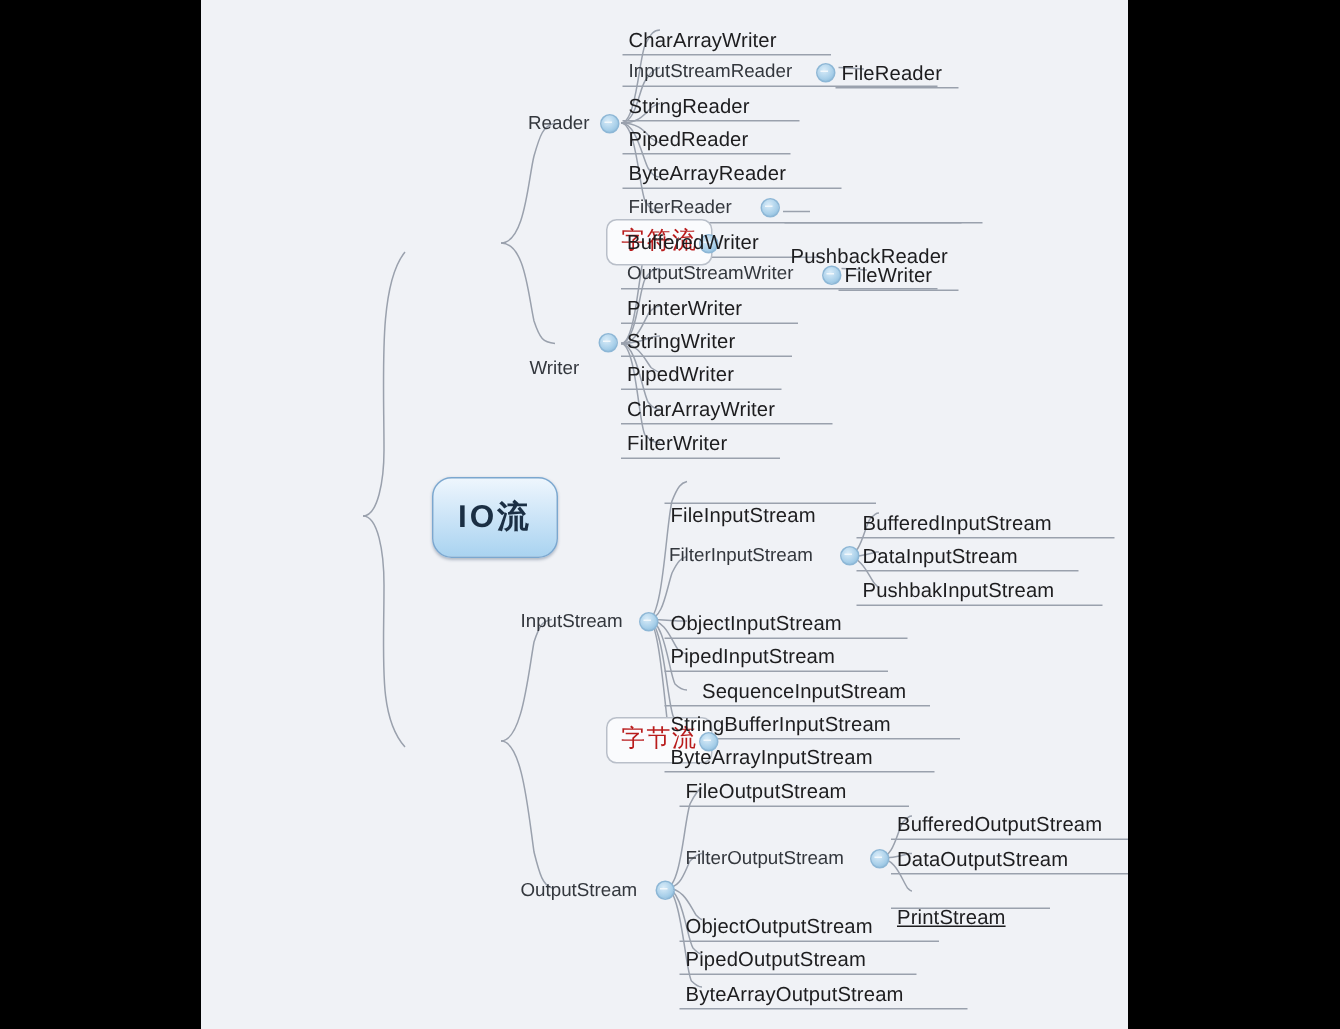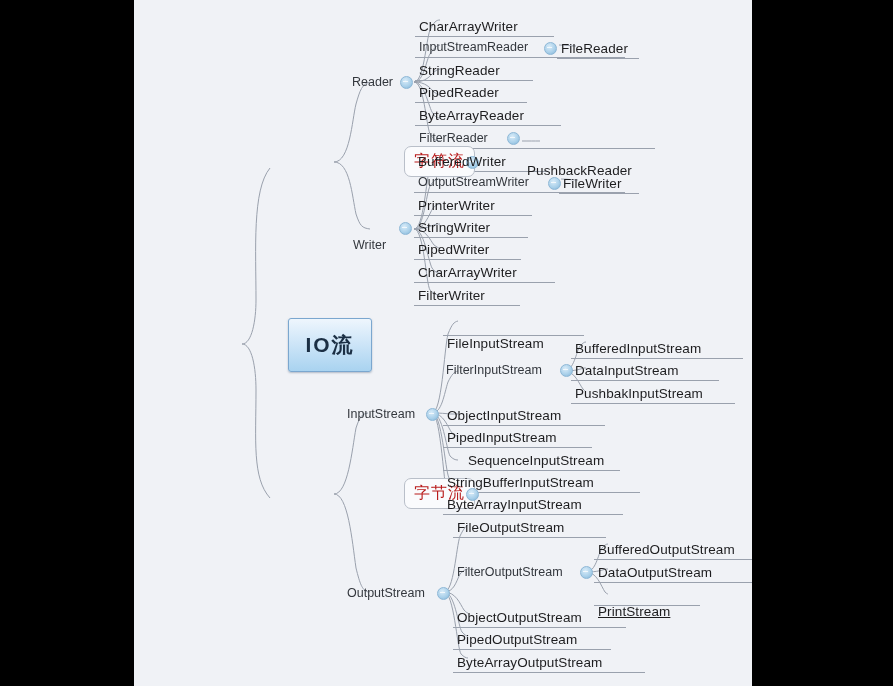--- a/index.html
+++ b/index.html
@@ -7,21 +7,21 @@
          font-family:"Liberation Sans","DejaVu Sans",sans-serif;}
   #canvas{position:absolute;left:134px;top:0;width:618px;height:686px;background:#f0f2f6;}
   #edges{position:absolute;left:0;top:0;width:618px;height:686px;}
   .leaf-label{position:absolute;white-space:nowrap;color:#1d1d1f;font-size:13.5px;
               line-height:15px;letter-spacing:.1px;}
   .mid-label{position:absolute;white-space:nowrap;color:#33373d;font-size:12.5px;
              line-height:14px;}
   .branch-node{position:absolute;border:1px solid #b9bfc9;border-radius:7px;
                background:#fafbfd;color:#b91c1c;font-size:16px;padding:4px 9px 5px;
                line-height:20px;letter-spacing:1px;}
-  .root-node{position:absolute;border:1px solid #7ba7cf;border-radius:3px;
+  .root-node{position:absolute;border:1px solid #7ba7cf;border-radius:13px;
              background:linear-gradient(180deg,#eef6fd 0%,#cfe6f8 45%,#a9d3f0 100%);
              color:#1b2f44;font-weight:bold;font-size:21px;letter-spacing:2px;
              box-shadow:0 1px 2px rgba(60,80,110,.35);text-align:center;}
   .toggle{position:absolute;width:11px;height:11px;border-radius:50%;
           background:radial-gradient(circle at 40% 33%,#d9ecf9 0%,#a8cfe9 60%,#7fb2d6 100%);
           border:1px solid #8db7d6;}
   .toggle::after{content:"";position:absolute;left:2px;top:4px;width:5px;height:1px;
                  background:#f2f8fc;}
 </style>
 </head>

